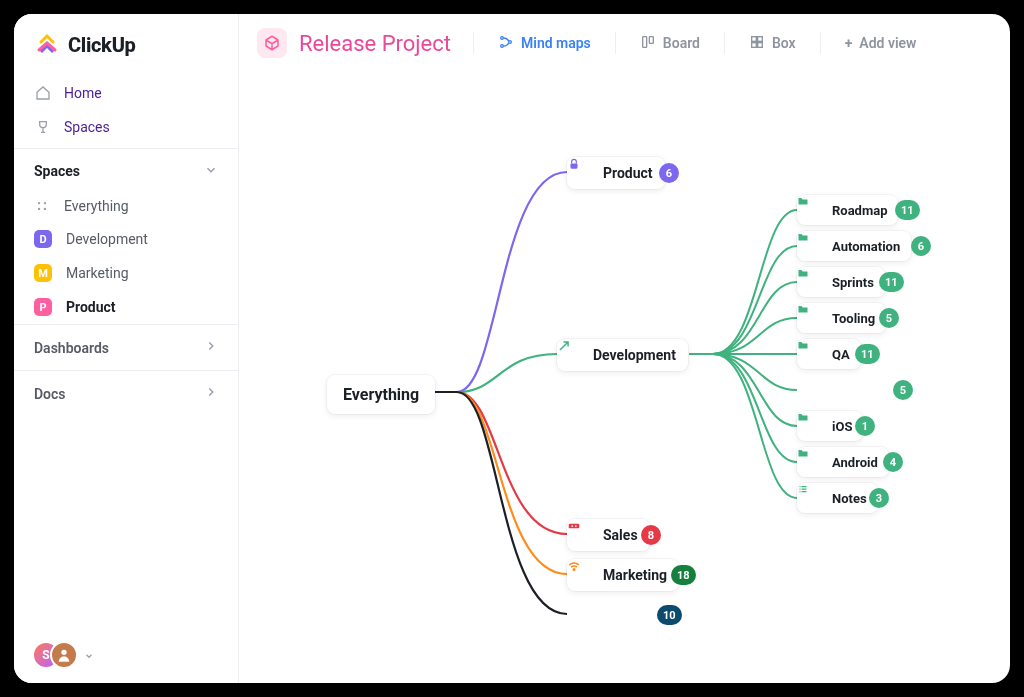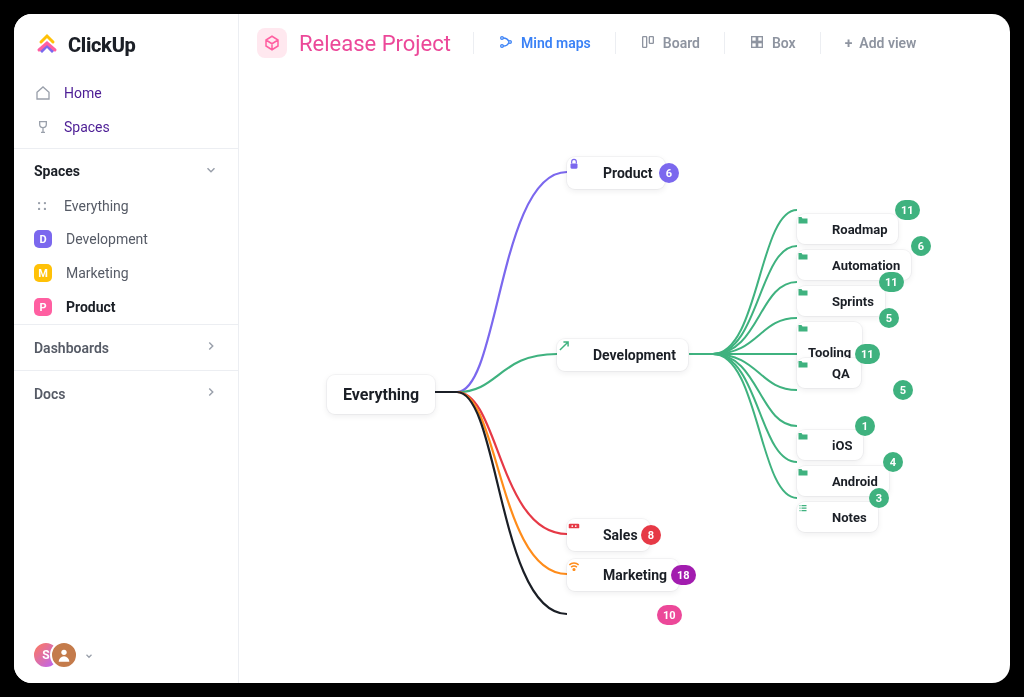--- a/index.html
+++ b/index.html
@@ -104,21 +104,21 @@
     padding: 8px 12px;
   }
   .node .nicon { width:16px;height:16px;margin-right:8px; display:flex;align-items:center;justify-content:center; }
   .root { font-size: 16px; padding: 10px 16px; }
   .badge {
     position:absolute;
     min-width:20px; height:20px; border-radius:10px; padding:0 6px;
     display:flex; align-items:center; justify-content:center;
     font-size:11px; font-weight:700; color:#fff;
   }
-  .sub { font-size:13px; font-weight:700; padding:7px 11px;margin-top:19px; }
+  .sub { font-size:13px; font-weight:700; padding:7px 11px; }
   .sub .nicon svg { display:block; }
 </style>
 </head>
 <body>
 
 <div class="app">
 
   <div class="sidebar">
     <div class="logo">
       <span class="logo-mark">
@@ -326,23 +326,23 @@
 
       <div class="node" style="left:328px; top:487px;">
         <span class="nicon">
             <svg width="14" height="14" viewBox="0 0 24 24" fill="none" stroke="#ff8c1a" stroke-width="2.5">
               <path d="M4 10 a12 12 0 0 1 16 0 M7 14 a8 8 0 0 1 10 0"></path>
               <circle cx="12" cy="18" r="1.5" fill="#ff8c1a"></circle>
             </svg>
           </span>
         <span>Marketing</span>
       </div>
-      <div class="badge" style="left:432px; top:493px; background:#a21caf">18</div>
-
-      <div class="badge" style="left:418px; top:533px; background:#ec4899">10</div>
+      <div class="badge" style="left:432px; top:493px; background:#15803d">18</div>
+
+      <div class="badge" style="left:418px; top:533px; background:#0c4a6e">10</div>
 
       <div class="node sub" style="left:558px; top:123px;">
         <span class="nicon">
             <svg width="12" height="12" viewBox="0 0 24 24" fill="#3fb27f">
               <path d="M3 6 h6 l2 3 h10 v10 H3 Z"></path>
             </svg>
           </span>
         <span>Roadmap</span>
       </div>
       <div class="badge" style="left:656px; top:128px; background:#3fb27f">11</div>
@@ -360,21 +360,21 @@
       <div class="node sub" style="left:558px; top:195px;">
         <span class="nicon">
             <svg width="12" height="12" viewBox="0 0 24 24" fill="#3fb27f">
               <path d="M3 6 h6 l2 3 h10 v10 H3 Z"></path>
             </svg>
           </span>
         <span>Sprints</span>
       </div>
       <div class="badge" style="left:640px; top:200px; background:#3fb27f">11</div>
 
-      <div class="node sub" style="left:558px; top:231px;flex-direction:column;">
+      <div class="node sub" style="left:558px; top:231px;">
         <span class="nicon">
             <svg width="12" height="12" viewBox="0 0 24 24" fill="#3fb27f">
               <path d="M3 6 h6 l2 3 h10 v10 H3 Z"></path>
             </svg>
           </span>
         <span>Tooling</span>
       </div>
       <div class="badge" style="left:640px; top:236px; background:#3fb27f">5</div>
 
       <div class="node sub" style="left:558px; top:267px;align-items:flex-end;">

